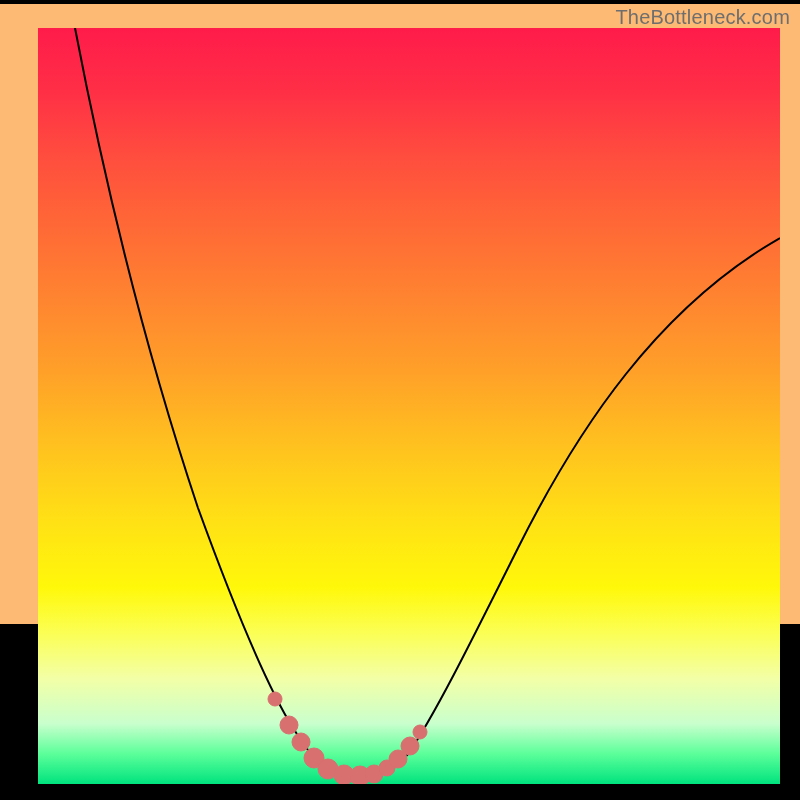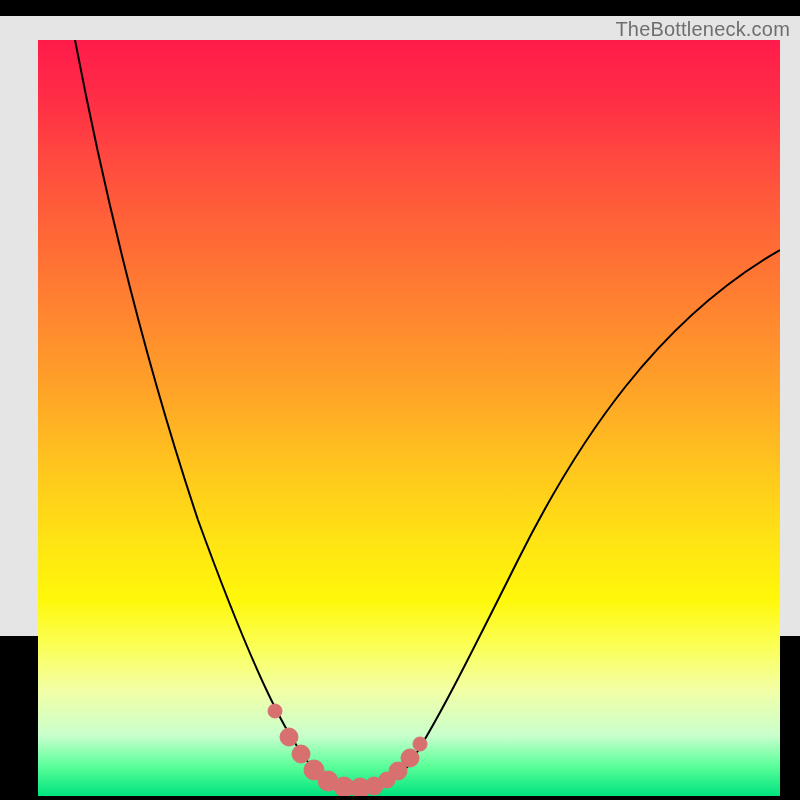--- a/index.html
+++ b/index.html
@@ -7,24 +7,24 @@
     padding: 0;
     width: 800px;
     height: 800px;
     background: #000;
     overflow: hidden;
     font-family: Arial, Helvetica, sans-serif;
   }
   .frame {
     position: absolute;
     left: 0;
-    top: 16px;
+    top: 4px;
     width: 800px;
     height: 620px;
-    background: #e5e5e5;
+    background: #fdba74;
   }
   .plot {
     position: absolute;
     left: 38px;
     top: 24px;
     width: 742px;
     height: 756px;
     background: linear-gradient(to bottom,
       #ff1b4a 0%,
       #ff2e46 8%,

